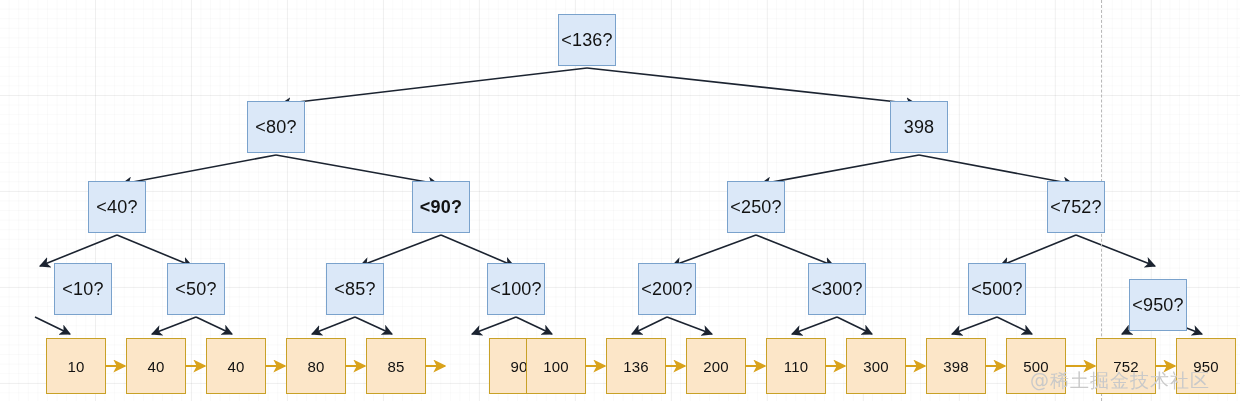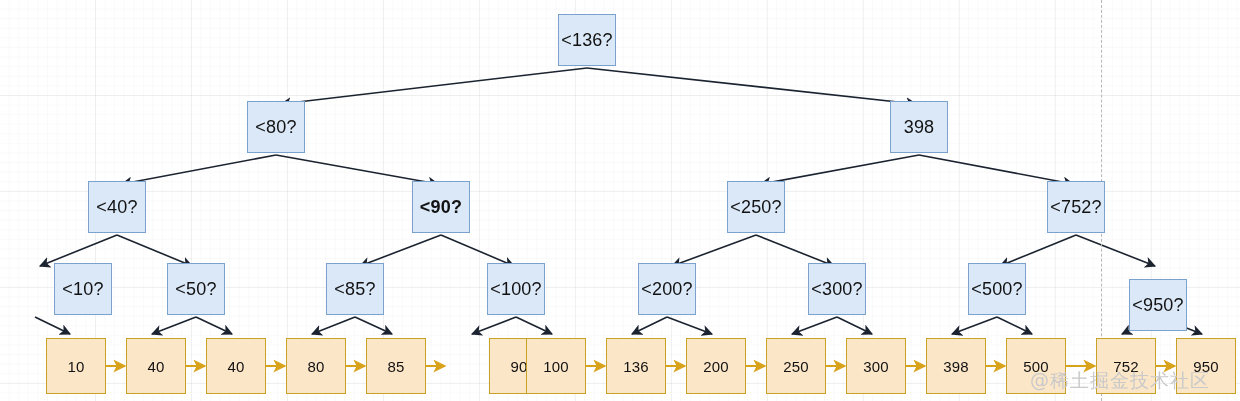--- a/index.html
+++ b/index.html
@@ -205,21 +205,21 @@
       <div class="node leaf" style="left: 526px; top: 338px;">
         <span>100</span>
       </div>
       <div class="node leaf" style="left: 606px; top: 338px;">
         <span>136</span>
       </div>
       <div class="node leaf" style="left: 686px; top: 338px;">
         <span>200</span>
       </div>
       <div class="node leaf" style="left: 766px; top: 338px;">
-        <span>250</span>
+        <span>110</span>
       </div>
       <div class="node leaf" style="left: 846px; top: 338px;">
         <span>300</span>
       </div>
       <div class="node leaf" style="left: 926px; top: 338px;">
         <span>398</span>
       </div>
       <div class="node leaf" style="left: 1006px; top: 338px;">
         <span>500</span>
       </div>

